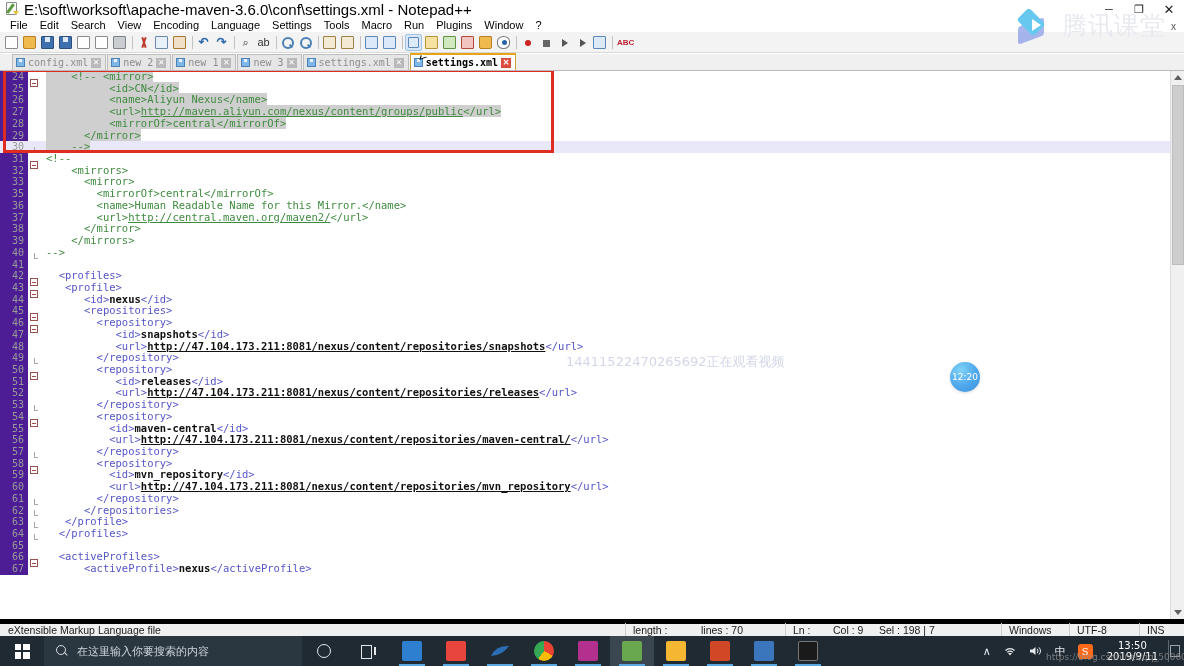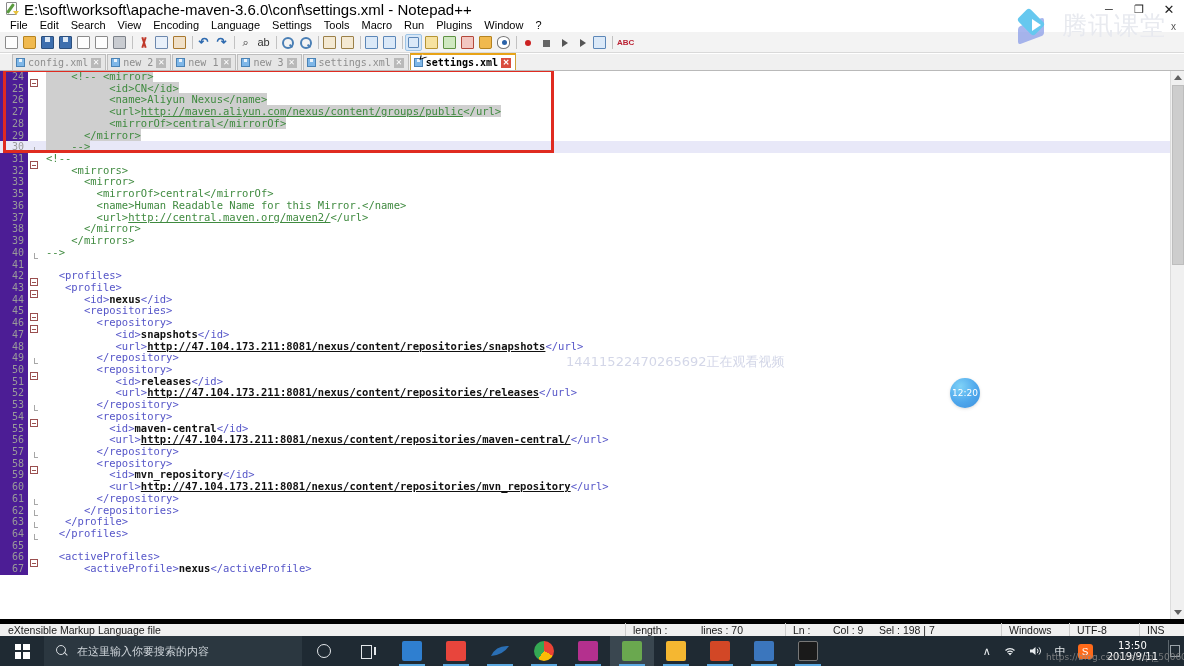--- a/index.html
+++ b/index.html
@@ -301,21 +301,21 @@
     border-left:9px solid #fff;border-top:6px solid transparent;border-bottom:6px solid transparent;
   }
   .wl-text { font-size: 25px; color: #e7e9ef; font-family:"DejaVu Sans", sans-serif; letter-spacing:1px;
              -webkit-text-stroke: 0px; font-weight: normal;}
   .center-watermark {
     position: absolute; left: 566px; top: 353px; z-index: 18;
     font-size: 13px; color: #ccd0e4; opacity:0.85; pointer-events:none;
     font-family: "DejaVu Sans", sans-serif; white-space: nowrap;
   }
   .timer-badge {
-    position: absolute; left: 950px; top: 378px; width: 30px; height: 30px;
+    position: absolute; left: 950px; top: 362px; width: 30px; height: 30px;
     border-radius: 50%; z-index: 18;
     background: radial-gradient(circle at 35% 28%, #7fd2f7 0%, #4ea7ec 55%, #3e8fdc 100%);
     box-shadow: 0 0 0 3px rgba(255,255,255,0.45), 0 1px 3px rgba(0,0,0,0.25);
     display:flex; align-items:center; justify-content:center;
     color:#fff; font-size:9px; font-family:"DejaVu Sans", sans-serif;
   }
   .blog-watermark {
     position: absolute; left: 1046px; top: 652px; z-index: 30;
     font-size: 9px; color: #8d8d8d; opacity: 0.8; pointer-events:none;
     font-family: "DejaVu Sans", sans-serif; white-space:nowrap;

